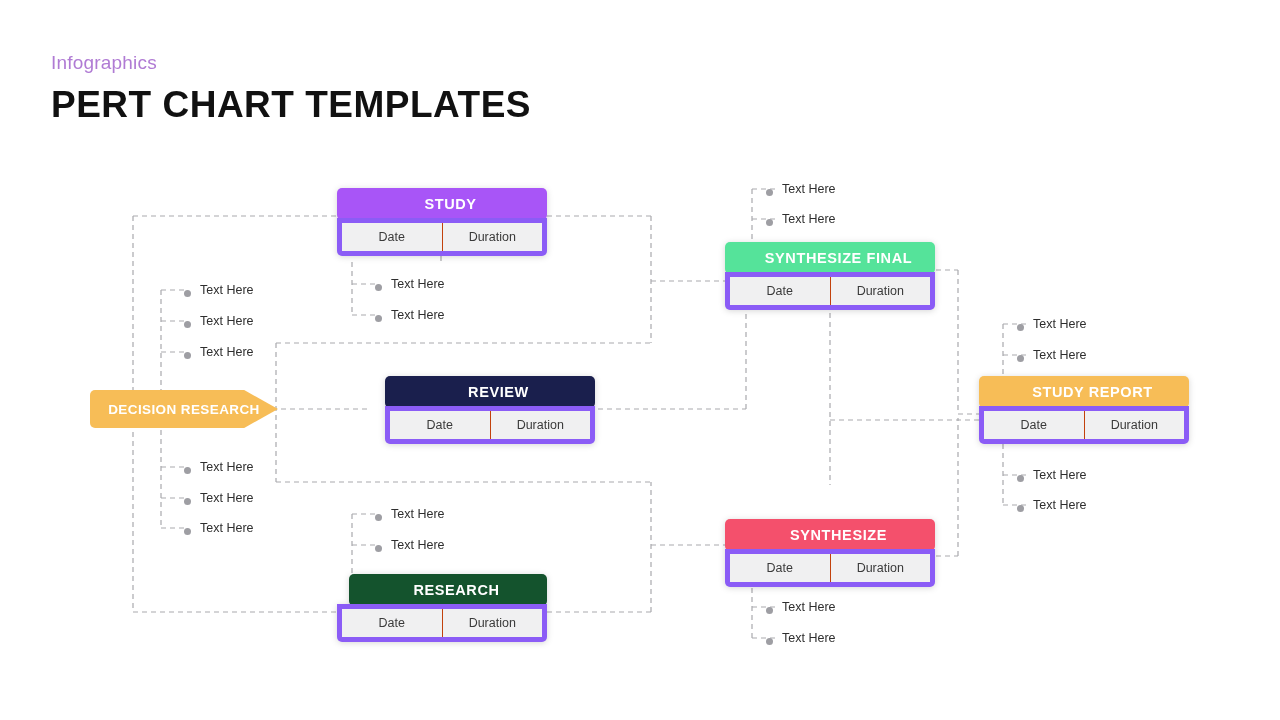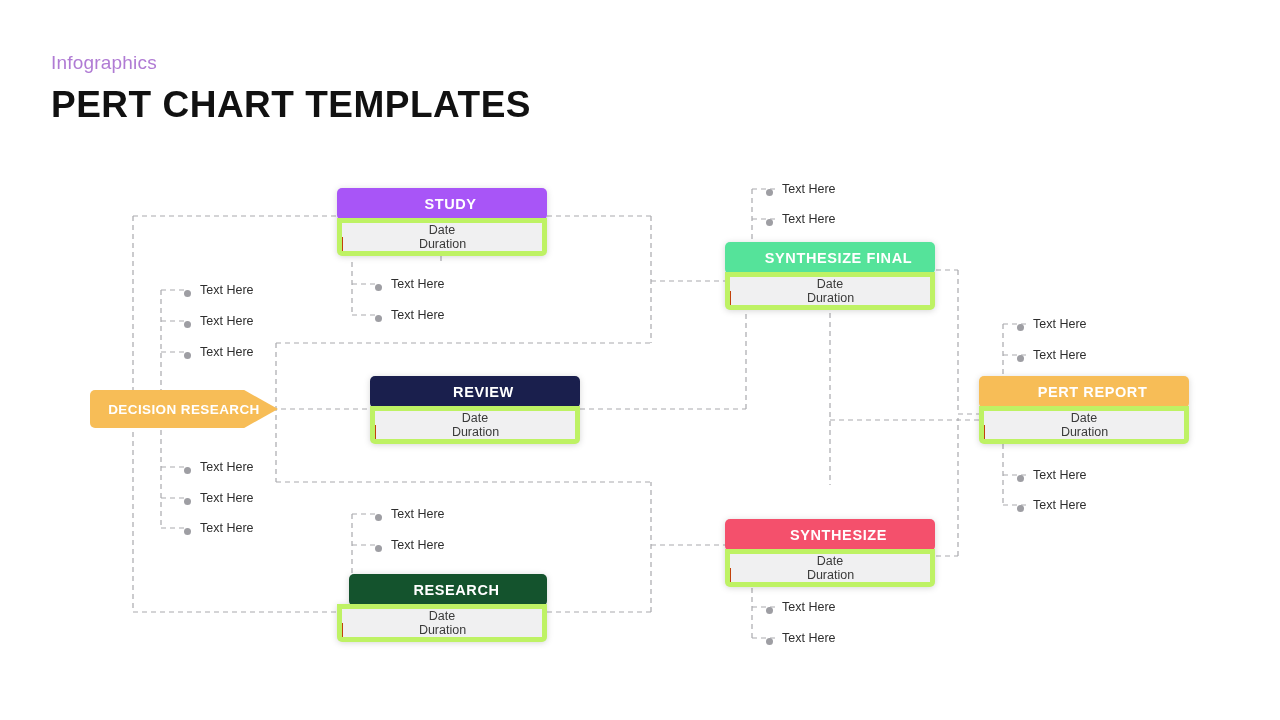--- a/index.html
+++ b/index.html
@@ -77,25 +77,24 @@
     font-weight: bold;
     font-size: 14.5px;
     letter-spacing: 0.6px;
     white-space: nowrap;
     font-family: "Liberation Sans", sans-serif;
     padding-left: 17px;
   }
 
   .card-body {
     display: flex;
-    background: #bef264;
+    background: #8b5cf6;
     border-radius: 0 0 5px 5px;
     padding: 5px;
     margin-top: -2px;
-    flex-direction: column;
   }
 
   .cell {
     flex: 1;
     height: 28px;
     background: #f0f0f1;
     display: flex;
     align-items: center;
     justify-content: center;
     font-size: 12.5px;
@@ -235,21 +234,21 @@
   <div class="card" id="card-study" style="left:337px; top:188px;">
     <div class="card-header" style="background:#a855f7;">
       <span>STUDY</span>
     </div>
     <div class="card-body">
       <div class="cell">Date</div>
       <div class="cell">Duration</div>
     </div>
   </div>
 
-  <div class="card" id="card-review" style="left:370px; top:376px;">
+  <div class="card" id="card-review" style="left:385px; top:376px;">
     <div class="card-header" style="background:#1a1f4d;">
       <span>REVIEW</span>
     </div>
     <div class="card-body">
       <div class="cell">Date</div>
       <div class="cell">Duration</div>
     </div>
   </div>
 
   <div class="card" id="card-research" style="left:337px; top:574px;">
@@ -277,21 +276,21 @@
       <span>SYNTHESIZE</span>
     </div>
     <div class="card-body">
       <div class="cell">Date</div>
       <div class="cell">Duration</div>
     </div>
   </div>
 
   <div class="card" id="card-final" style="left:979px; top:376px;">
     <div class="card-header" style="background:#f7bd57;">
-      <span>PERT REPORT</span>
+      <span>STUDY REPORT</span>
     </div>
     <div class="card-body">
       <div class="cell">Date</div>
       <div class="cell">Duration</div>
     </div>
   </div>
 
   <div class="detail" style="left:184px; top:283px;">
     <span class="dot"></span>
     <span class="dtext">Text Here</span>

